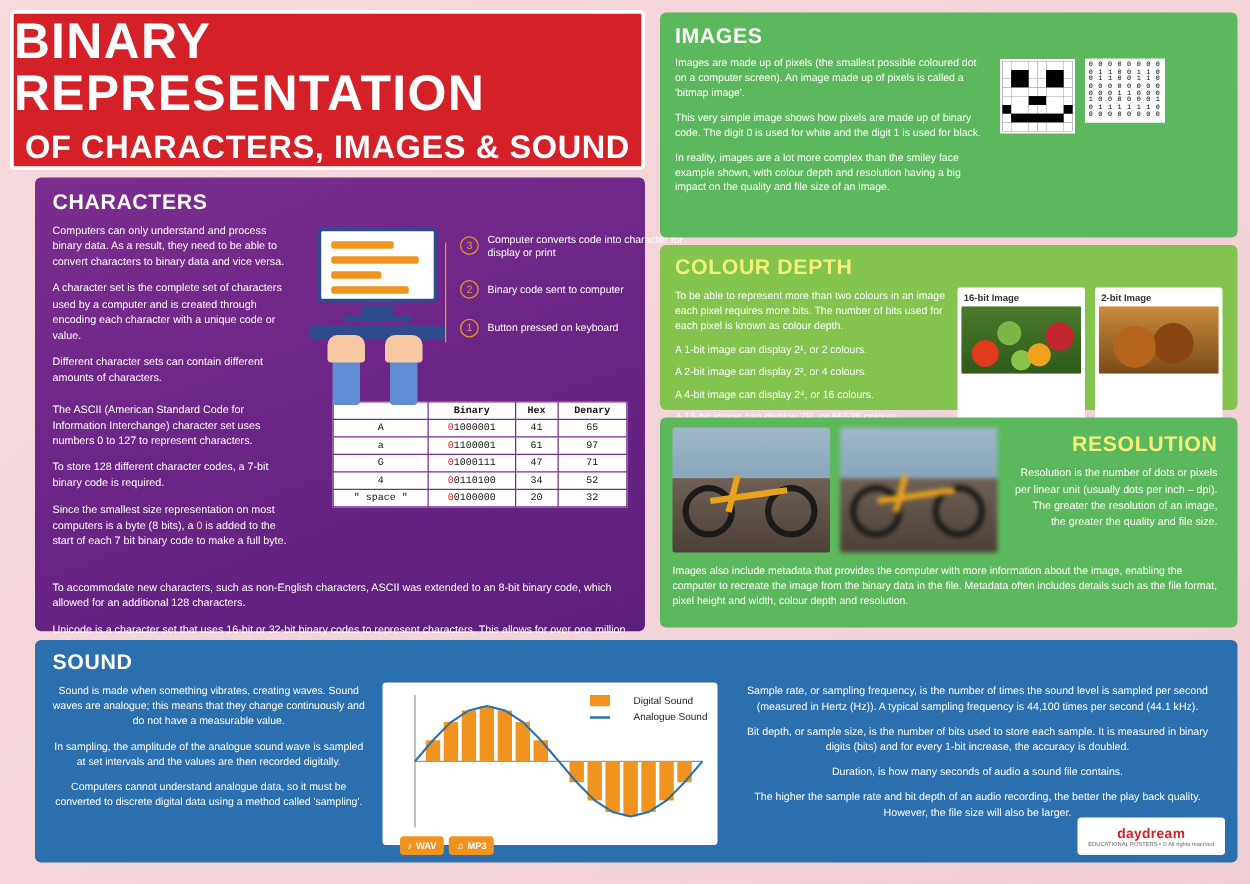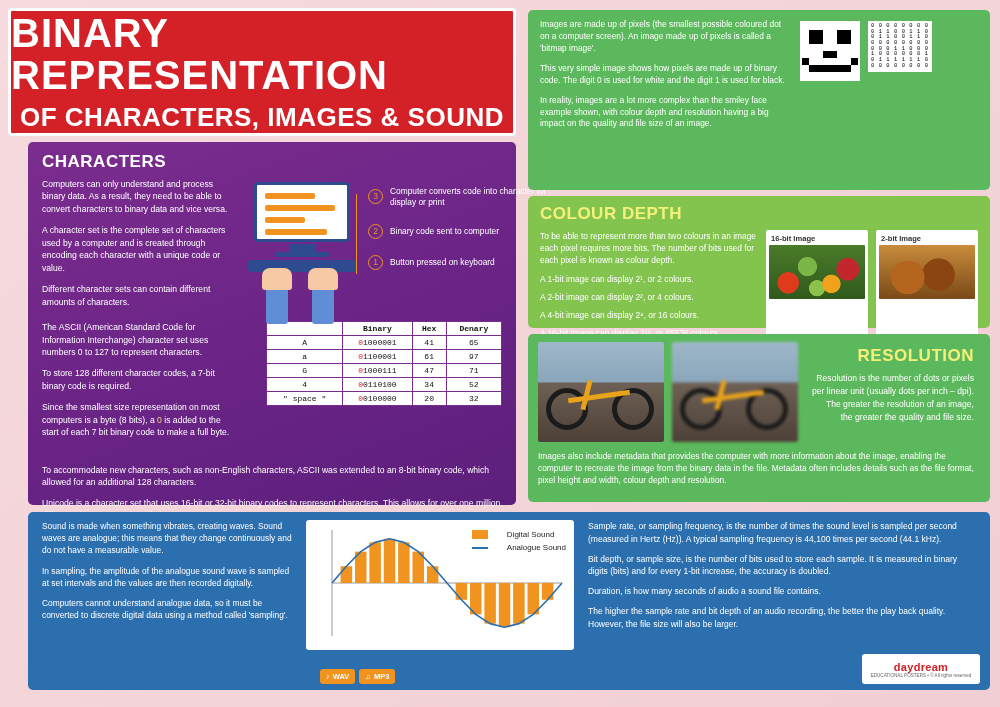--- a/index.html
+++ b/index.html
@@ -119,21 +119,21 @@
   .res-text { flex: 1; background: #5cb85c; padding: 4px 6px; }
   .res-text .sec-head { color: #f5f07a; text-align: right; }
   .res-text p { font-size: 8.6px; line-height: 1.5; text-align: right; }
   .meta { font-size: 8.4px; line-height: 1.45; margin-top: 8px; }
 
   
   .sound {
     position: absolute; left: 28px; top: 512px; width: 962px; height: 178px;
     background: #2c6fae; border-radius: 5px; color: #fff; padding: 8px 14px;
   }
-  .sound .body { display: flex; gap: 14px; }
+  .sound .body { display: flex; gap: 14px; text-align: center; }
   .sound .left { width: 250px; font-size: 8.4px; line-height: 1.45; }
   .sound .left p { margin-bottom: 8px; }
   .chartbox { width: 268px; height: 130px; background: #fff; border-radius: 3px; position: relative; }
   .legend { position: absolute; right: 8px; top: 10px; font-size: 8px; color: #222; }
   .legend .row { display: flex; align-items: center; gap: 19px; margin-bottom: 4px; }
   .sw-orange { width: 16px; height: 9px; background: #f0941f; }
   .sw-line { width: 16px; height: 0; border-top: 2px solid #2c6fae; }
   .sound .right { flex: 1; font-size: 8.5px; line-height: 1.5; }
   .sound .right p { margin-bottom: 7px; }
   .badges { position: absolute; left: 292px; bottom: 6px; display: flex; gap: 4px; align-items: center; }
@@ -254,20 +254,21 @@
       </div>
     </div>
 
     <div class="char-foot">
       <p>To accommodate new characters, such as non-English characters, ASCII was extended to an 8-bit binary code, which allowed for an additional 128 characters.</p>
       <p>Unicode is a character set that uses 16-bit or 32-bit binary codes to represent characters. This allows for over one million different characters and symbols.</p>
     </div>
   </div>
 
   <div class="images">
+    <div class="sec-head">Images</div>
     <div class="body">
       <div class="txt">
         <p>Images are made up of pixels (the smallest possible coloured dot on a computer screen). An image made up of pixels is called a 'bitmap image'.</p>
         <p>This very simple image shows how pixels are made up of binary code. The digit 0 is used for white and the digit 1 is used for black.</p>
         <p>In reality, images are a lot more complex than the smiley face example shown, with colour depth and resolution having a big impact on the quality and file size of an image.</p>
       </div>
       <div class="bitmap-wrap">
         <div class="bitgrid" id="bitgrid" style="grid-template-columns: repeat(8, 7px);">
             <div style="background: rgb(255, 255, 255);"></div>
             <div style="background: rgb(255, 255, 255);"></div>
@@ -391,20 +392,21 @@
       </div>
       <div class="res-text">
         <div class="sec-head">Resolution</div>
         <p>Resolution is the number of dots or pixels per linear unit (usually dots per inch – dpi). The greater the resolution of an image, the greater the quality and file size.</p>
       </div>
     </div>
     <div class="meta">Images also include metadata that provides the computer with more information about the image, enabling the computer to recreate the image from the binary data in the file. Metadata often includes details such as the file format, pixel height and width, colour depth and resolution.</div>
   </div>
 
   <div class="sound">
+    <div class="sec-head">Sound</div>
     <div class="body">
       <div class="left">
         <p>Sound is made when something vibrates, creating waves. Sound waves are analogue; this means that they change continuously and do not have a measurable value.</p>
         <p>In sampling, the amplitude of the analogue sound wave is sampled at set intervals and the values are then recorded digitally.</p>
         <p>Computers cannot understand analogue data, so it must be converted to discrete digital data using a method called 'sampling'.</p>
       </div>
 
       <div class="chartbox">
         <svg id="wavechart" width="268" height="130">
             <line x1="26" y1="10" x2="26" y2="116" stroke="#999" stroke-width="1"></line>

